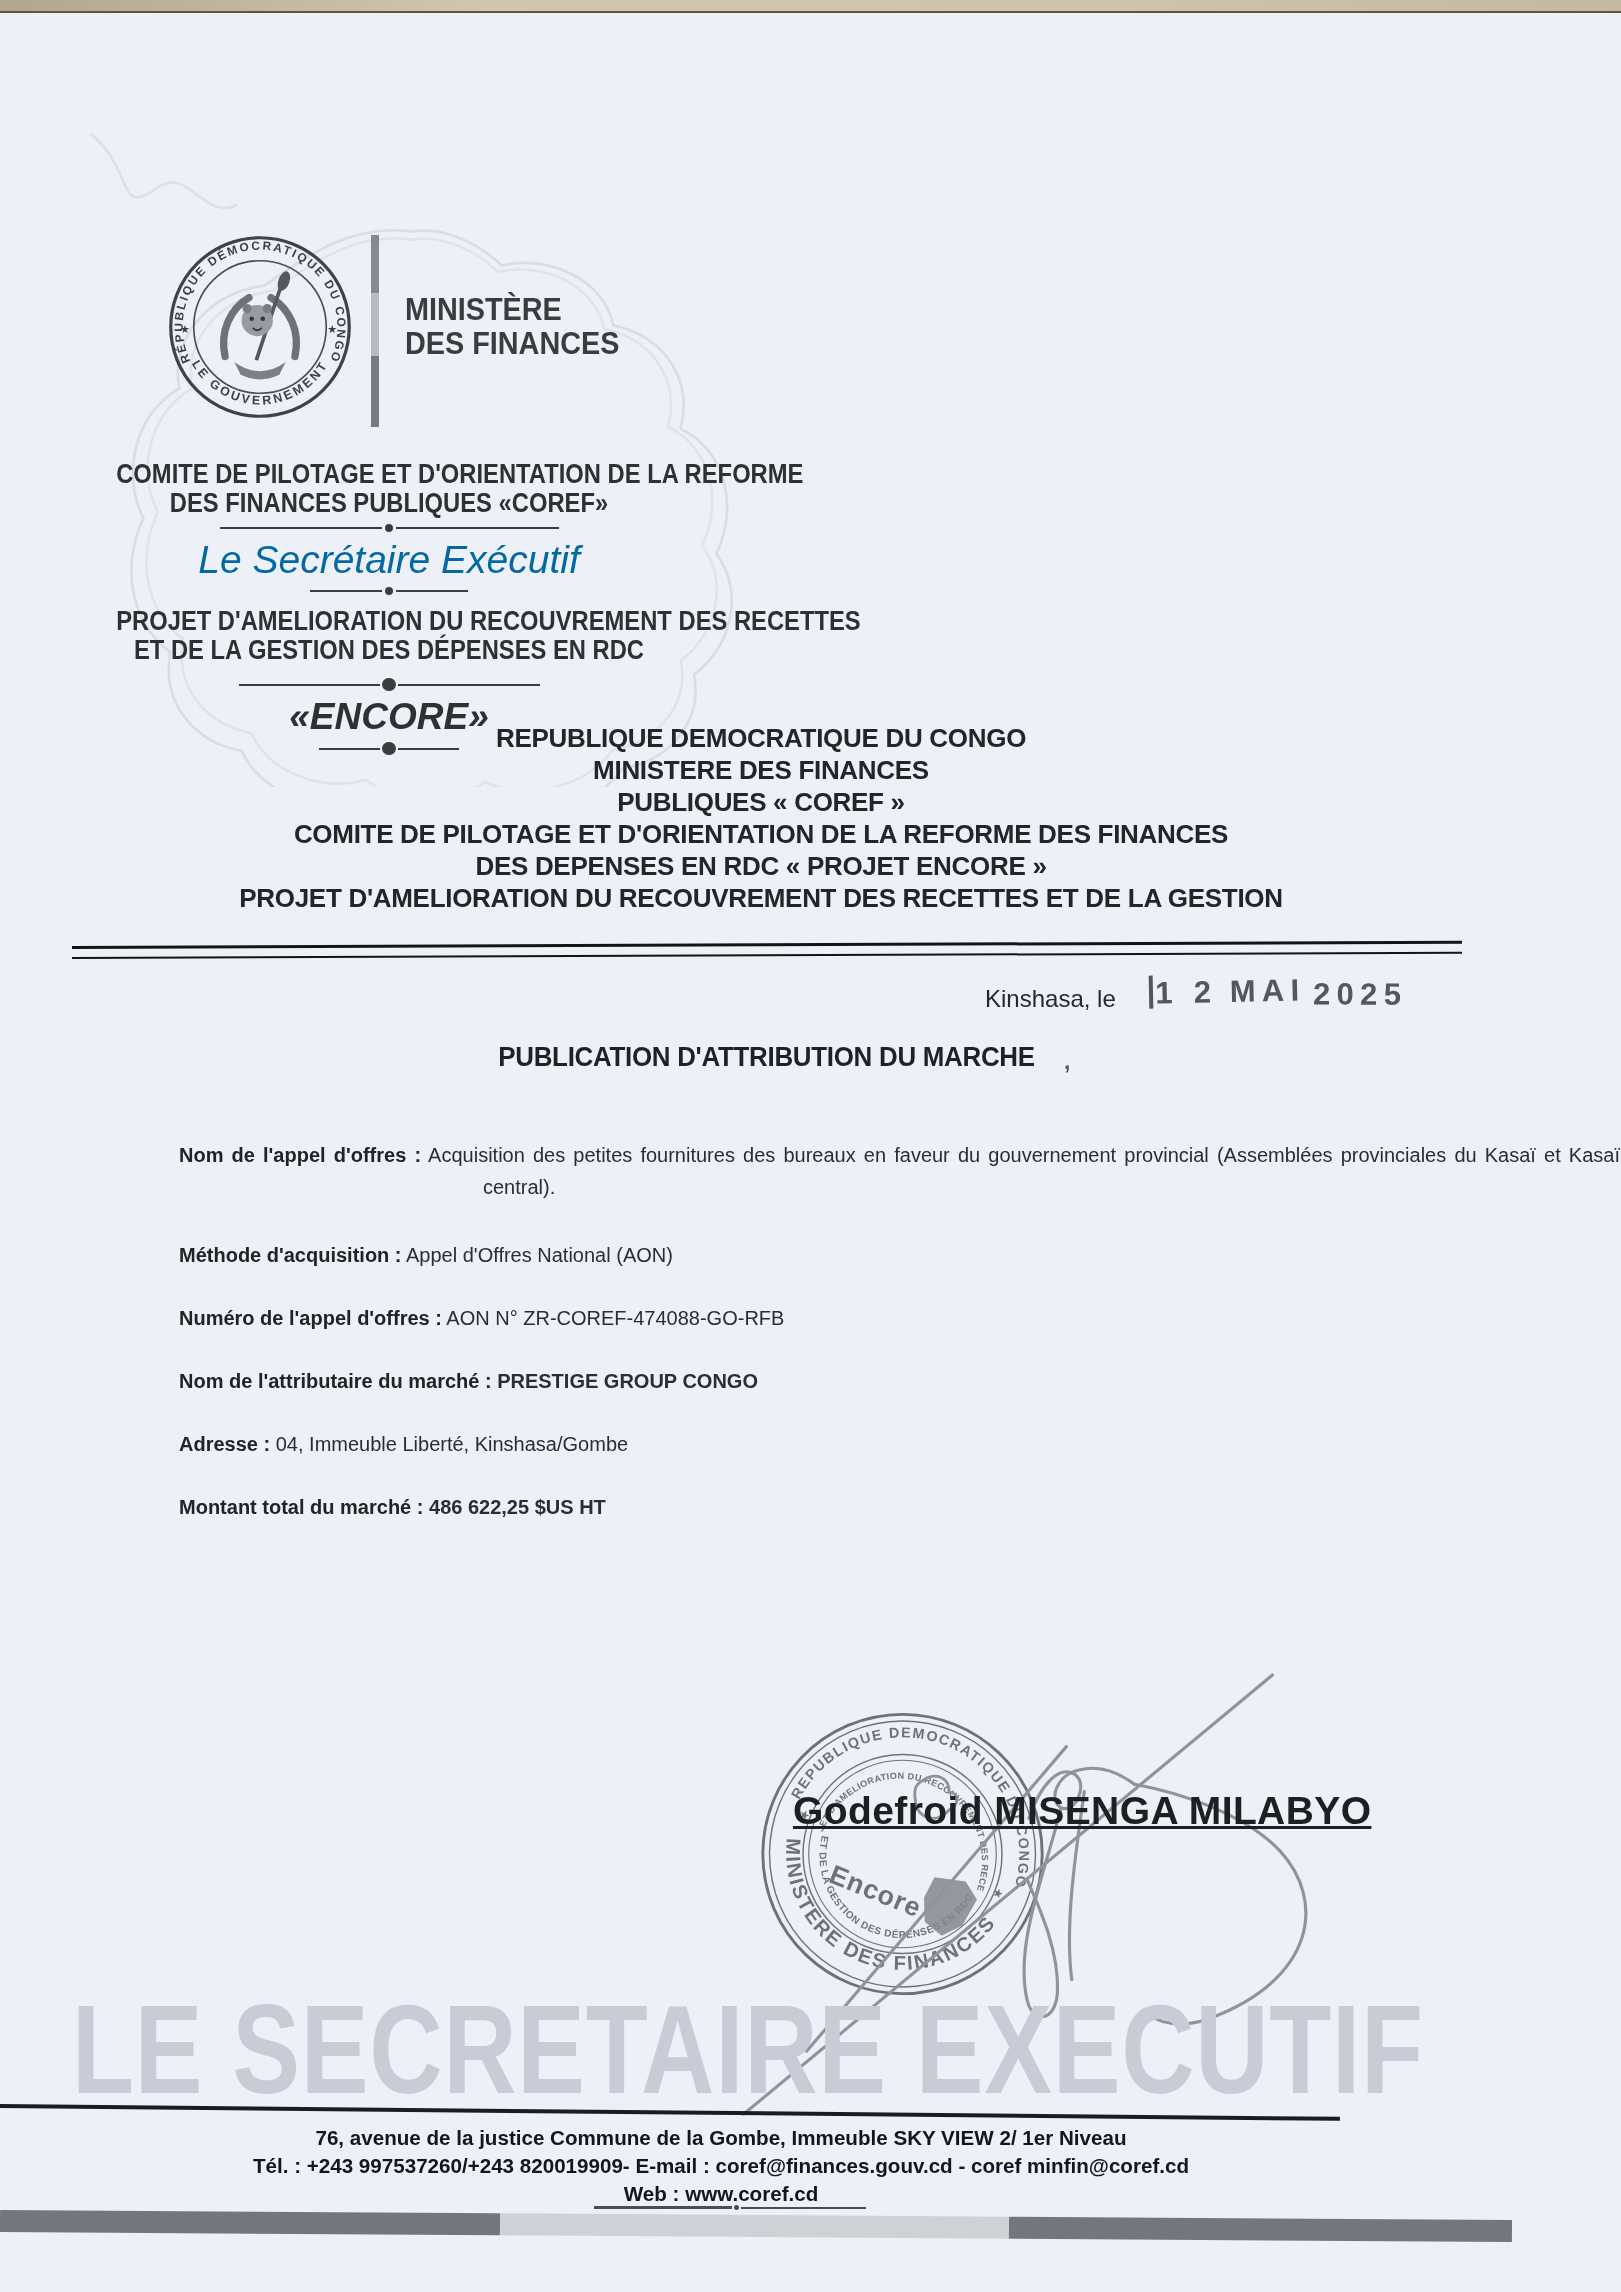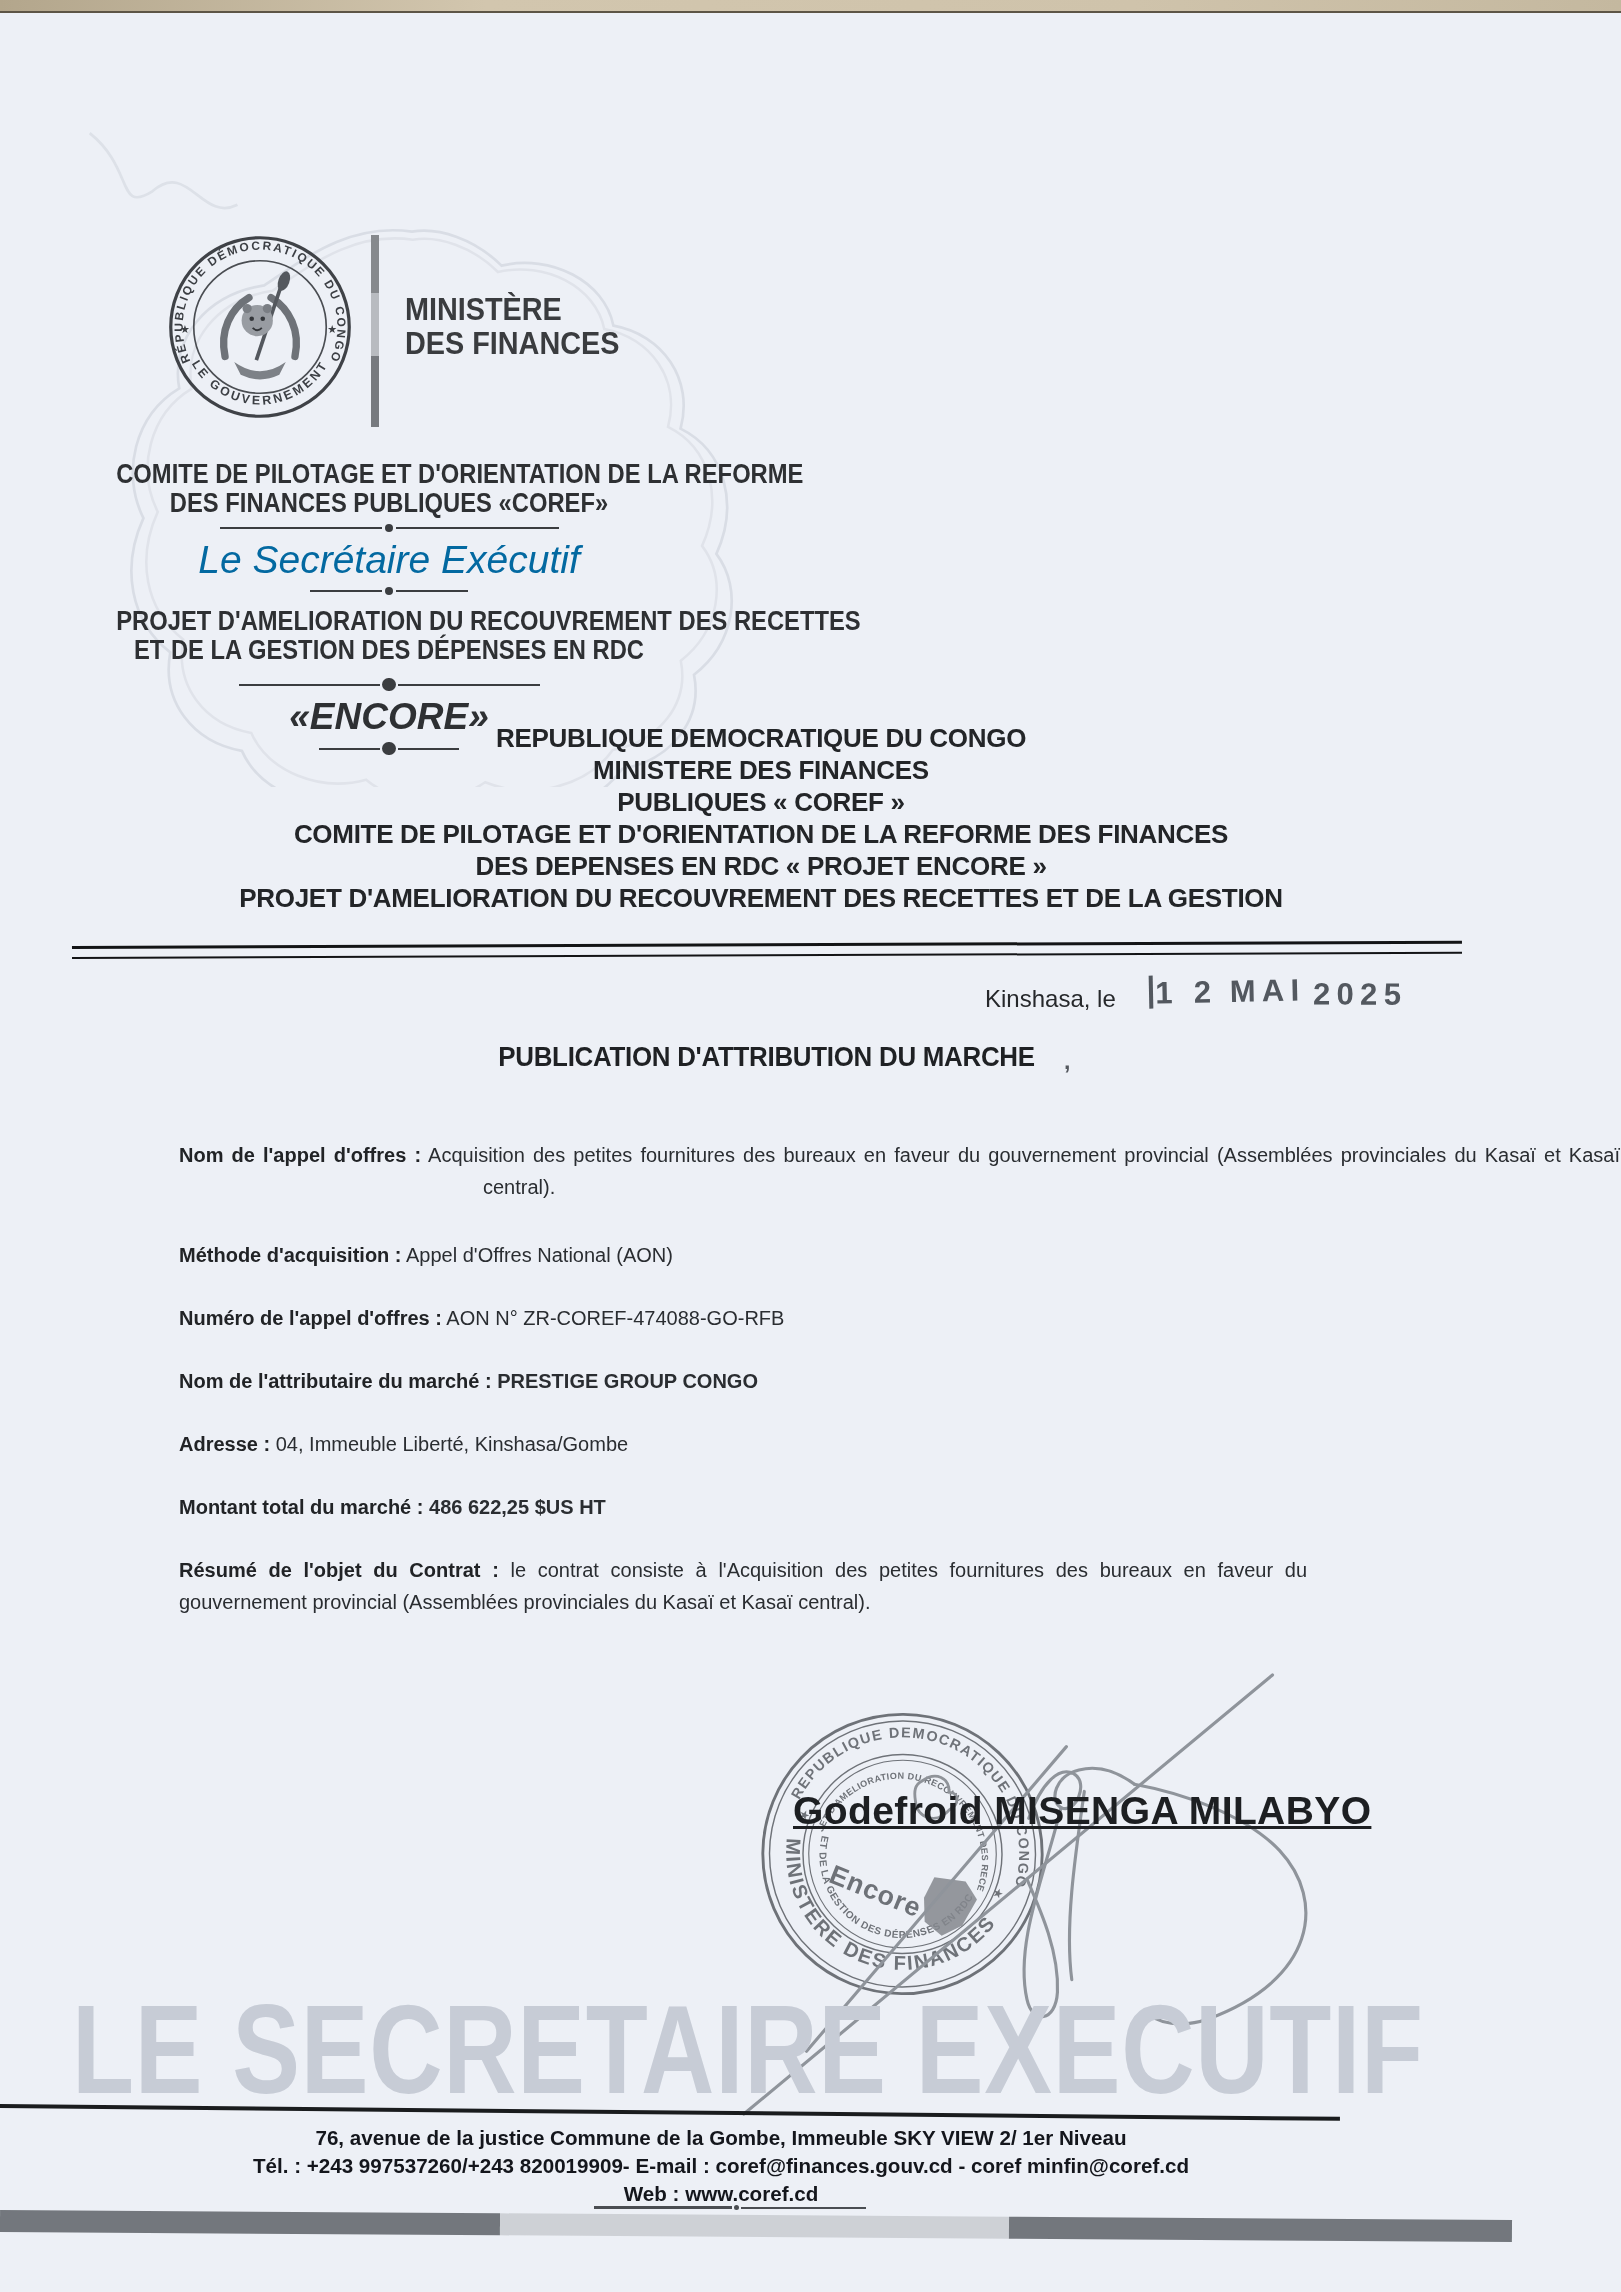--- a/index.html
+++ b/index.html
@@ -184,21 +184,20 @@
 
   <div class="doc-title">PUBLICATION D'ATTRIBUTION DU MARCHE</div>
 
   <div class="fields">
     <p class="wrap hang"><b>Nom de l'appel d'offres :</b> <span>Acquisition des petites fournitures des bureaux en faveur du gouvernement provincial (Assemblées provinciales du Kasaï et Kasaï central).</span></p>
     <p><b>Méthode d'acquisition :</b> <span>Appel d'Offres National (AON)</span></p>
     <p><b>Numéro de l'appel d'offres :</b> <span>AON N° ZR-COREF-474088-GO-RFB</span></p>
     <p><b>Nom de l'attributaire du marché :</b> <span class="bv">PRESTIGE GROUP CONGO</span></p>
     <p><b>Adresse :</b> <span>04, Immeuble Liberté, Kinshasa/Gombe</span></p>
     <p><b>Montant total du marché :</b> <span class="bv">486 622,25 $US HT</span></p>
-    <p class="wrap resume"><b>Résumé de l'objet du Contrat :</b> <span>le contrat consiste à l'Acquisition des petites fournitures des bureaux en faveur du gouvernement provincial (Assemblées provinciales du Kasaï et Kasaï central).</span></p>
   </div>
 
   <svg class="stamp" width="287" height="296" viewBox="0 0 300 300">
     <g transform="rotate(22 150 150)" fill="none" stroke="#53575d">
       <circle cx="150" cy="150" r="146" stroke-width="3"></circle>
       <circle cx="150" cy="150" r="139" stroke-width="1.5"></circle>
       <circle cx="150" cy="150" r="104" stroke-width="1.5"></circle>
       <circle cx="150" cy="150" r="98" stroke-width="1.2"></circle>
       <defs>
         <path id="stOutTop" d="M 28,150 A 122,122 0 1 1 272,150"></path>

